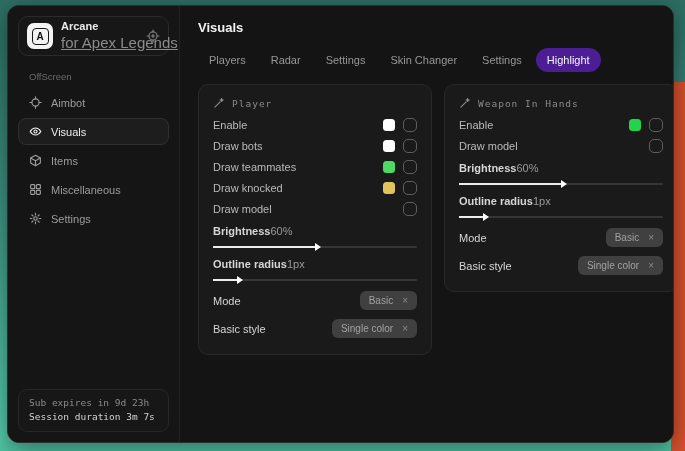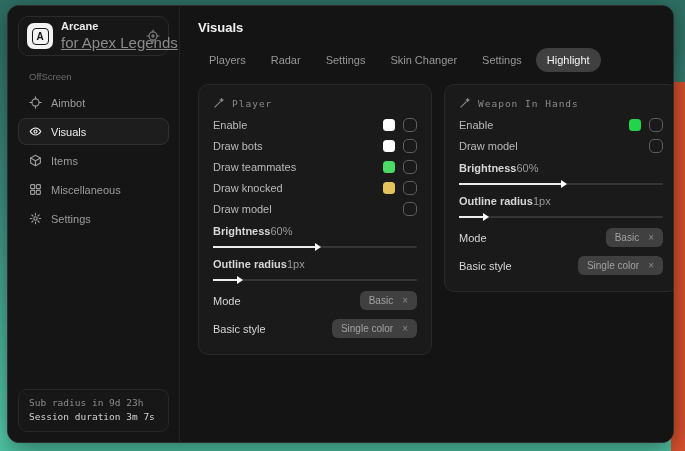--- a/index.html
+++ b/index.html
@@ -42,21 +42,21 @@
     border:1px solid #282828; border-radius:9px; padding:6px 10px; background:#171717;
     font-family:"DejaVu Sans Mono", monospace; line-height:1.55;
   }
   .side-footer .l1 { font-size:9.5px; color:#8b8b8b; }
   .side-footer .l2 { font-size:9.5px; color:#d2d2d2; }
   
   .main { flex:1; padding:14px 18px; background:#141414; }
   .page-title { font-size:13px; font-weight:bold; color:#f0f0f0; }
   .tabs { display:flex; gap:3px; margin-top:13px; }
   .tab { padding:6px 11px; font-size:11px; color:#979797; border-radius:15px; cursor:pointer; white-space:nowrap; }
-  .tab.active { background:#404040; color:#f5f5f5; }
+  .tab.active { background:#4c1d95; color:#f5f5f5; }
   .panels { display:flex; gap:12px; margin-top:12px; align-items:flex-start; }
   .panel { background:#1a1a1a; border:1px solid #292929; border-radius:10px; padding:9px 14px 13px; width:234px; }
   .panel-head { display:flex; align-items:center; gap:7px; color:#8c8c8c; font-family:"DejaVu Sans Mono", monospace; font-size:9.5px; letter-spacing:1px; margin:3px 0 5px; }
   .row { display:flex; align-items:center; justify-content:space-between; height:21px; }
   .row-label { font-size:11px; color:#bababa; }
   .controls { display:flex; align-items:center; gap:8px; }
   .swatch { width:12px; height:12px; border-radius:3.5px; cursor:pointer; }
   .checkbox { width:14px; height:14px; border:1.5px solid #5e5e5e; border-radius:5px; cursor:pointer; }
   .slider-group { margin-top:3px; margin-bottom:7px; }
   .slider-head { display:flex; align-items:center; justify-content:flex-start; height:18px; }
@@ -141,21 +141,21 @@
           <svg width="13" height="13" viewBox="0 0 16 16">
               <circle cx="8" cy="8" r="2.1"></circle>
               <path d="M8 1.6v2M8 12.4v2M1.6 8h2M12.4 8h2M3.5 3.5l1.4 1.4M11.1 11.1l1.4 1.4M12.5 3.5l-1.4 1.4M4.9 11.1l-1.4 1.4"></path>
             </svg>
         </span>
         <span>Settings</span>
       </div>
     </nav>
 
     <div class="side-footer">
-      <div class="l1">Sub radius in 9d 23h</div>
+      <div class="l1">Sub expires in 9d 23h</div>
       <div class="l2">Session duration 3m 7s</div>
     </div>
   </aside>
 
   <main class="main">
     <div class="page-title">Visuals</div>
 
     <div class="tabs">
       <div class="tab">Players</div>
       <div class="tab">Radar</div>

